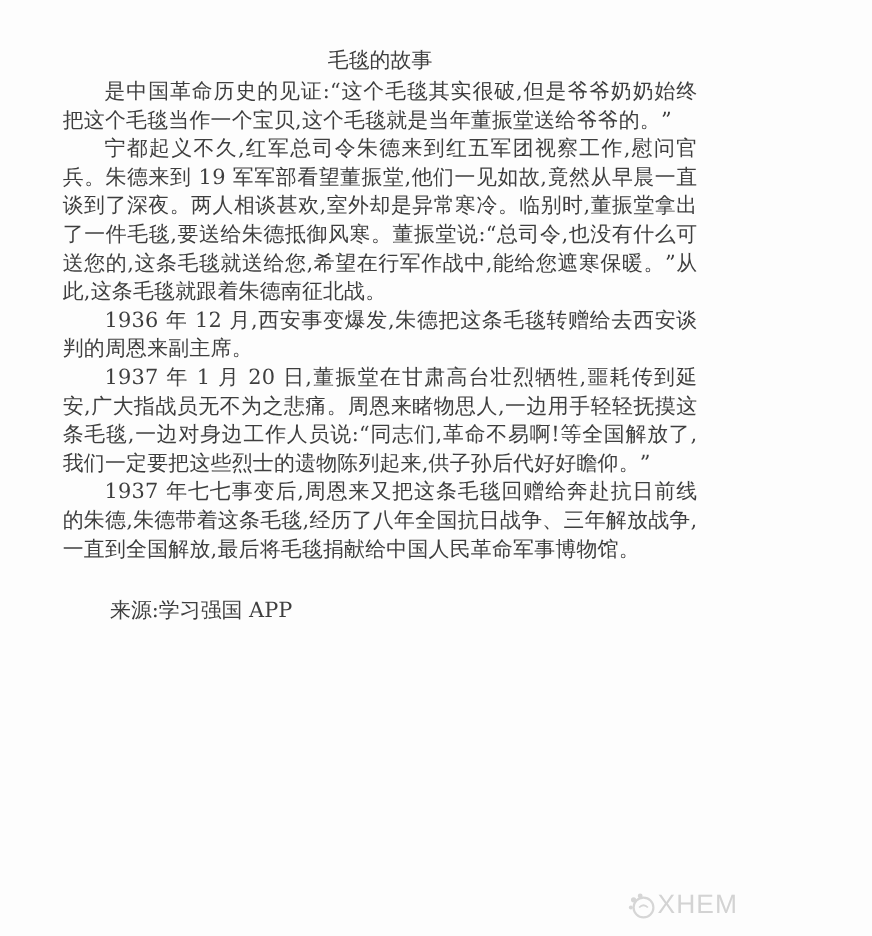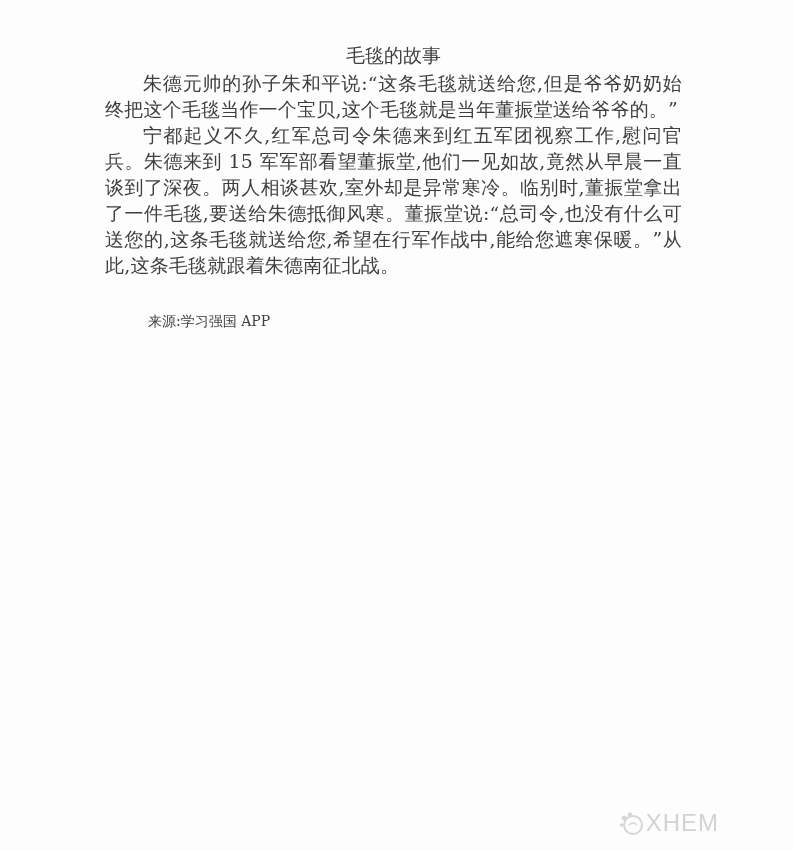--- a/index.html
+++ b/index.html
@@ -13,41 +13,40 @@
   .page {
     position: relative;
     box-sizing: border-box;
     width: 687px;
     height: 851px;
     padding: 42px 53px 0 57px;
     font-family: "DejaVu Serif", "Liberation Serif", serif;
     color: #3e3e3e;
     font-size: 19px;
     line-height: 26px;
-    margin-left: 48px;
   }
   .doc-title {
     margin: 0 0 2px 0;
     text-align: center;
     font-size: 19px;
     font-weight: normal;
     line-height: 26px;
     color: #3e3e3e;
   }
   .doc-body p {
     margin: 0;
     text-align: justify;
     text-justify: inter-ideograph;
     text-indent: 2em;
     letter-spacing: 0.2px;
   }
   .source-line {
     margin: 30px 0 0 43px;
     text-align: left;
-    font-size: 14px;
+    font-size: 19px;
     line-height: 26px;
     color: #3e3e3e;
   }
   .watermark {
     position: absolute;
     right: 16px;
     bottom: 14px;
     display: flex;
     align-items: center;
     gap: 0;
@@ -60,22 +59,25 @@
   .watermark svg { display: block; }
 </style>
 </head>
 <body>
 
 <div class="page">
 
   <h1 class="doc-title">毛毯的故事</h1>
 
   <div class="doc-body">
-    <p>朱德元帅的孙子朱和平说:“这条毛毯就送给您,但是爷爷奶奶始终把这个毛毯当作一个宝贝,这个毛毯就是当年董振堂送给爷爷的。”</p>
-    <p>宁都起义不久,红军总司令朱德来到红五军团视察工作,慰问官兵。朱德来到 15 军军部看望董振堂,他们一见如故,竟然从早晨一直谈到了深夜。两人相谈甚欢,室外却是异常寒冷。临别时,董振堂拿出了一件毛毯,要送给朱德抵御风寒。董振堂说:“总司令,也没有什么可送您的,这条毛毯就送给您,希望在行军作战中,能给您遮寒保暖。”从此,这条毛毯就跟着朱德南征北战。</p>
+    <p>是中国革命历史的见证:“这个毛毯其实很破,但是爷爷奶奶始终把这个毛毯当作一个宝贝,这个毛毯就是当年董振堂送给爷爷的。”</p>
+    <p>宁都起义不久,红军总司令朱德来到红五军团视察工作,慰问官兵。朱德来到 19 军军部看望董振堂,他们一见如故,竟然从早晨一直谈到了深夜。两人相谈甚欢,室外却是异常寒冷。临别时,董振堂拿出了一件毛毯,要送给朱德抵御风寒。董振堂说:“总司令,也没有什么可送您的,这条毛毯就送给您,希望在行军作战中,能给您遮寒保暖。”从此,这条毛毯就跟着朱德南征北战。</p>
+    <p>1936 年 12 月,西安事变爆发,朱德把这条毛毯转赠给去西安谈判的周恩来副主席。</p>
+    <p>1937 年 1 月 20 日,董振堂在甘肃高台壮烈牺牲,噩耗传到延安,广大指战员无不为之悲痛。周恩来睹物思人,一边用手轻轻抚摸这条毛毯,一边对身边工作人员说:“同志们,革命不易啊!等全国解放了,我们一定要把这些烈士的遗物陈列起来,供子孙后代好好瞻仰。”</p>
+    <p>1937 年七七事变后,周恩来又把这条毛毯回赠给奔赴抗日前线的朱德,朱德带着这条毛毯,经历了八年全国抗日战争、三年解放战争,一直到全国解放,最后将毛毯捐献给中国人民革命军事博物馆。</p>
   </div>
 
   <div class="source-line">来源:学习强国 APP</div>
 
   <div class="watermark">
     <span>
       <svg width="28" height="28" viewBox="0 0 28 28" fill="none">
         <circle cx="15" cy="16" r="9" stroke="#d6d6d6" stroke-width="2"></circle>
         <circle cx="6" cy="9" r="2.4" fill="#d6d6d6"></circle>
         <circle cx="12" cy="5.5" r="2.2" fill="#d6d6d6"></circle>

